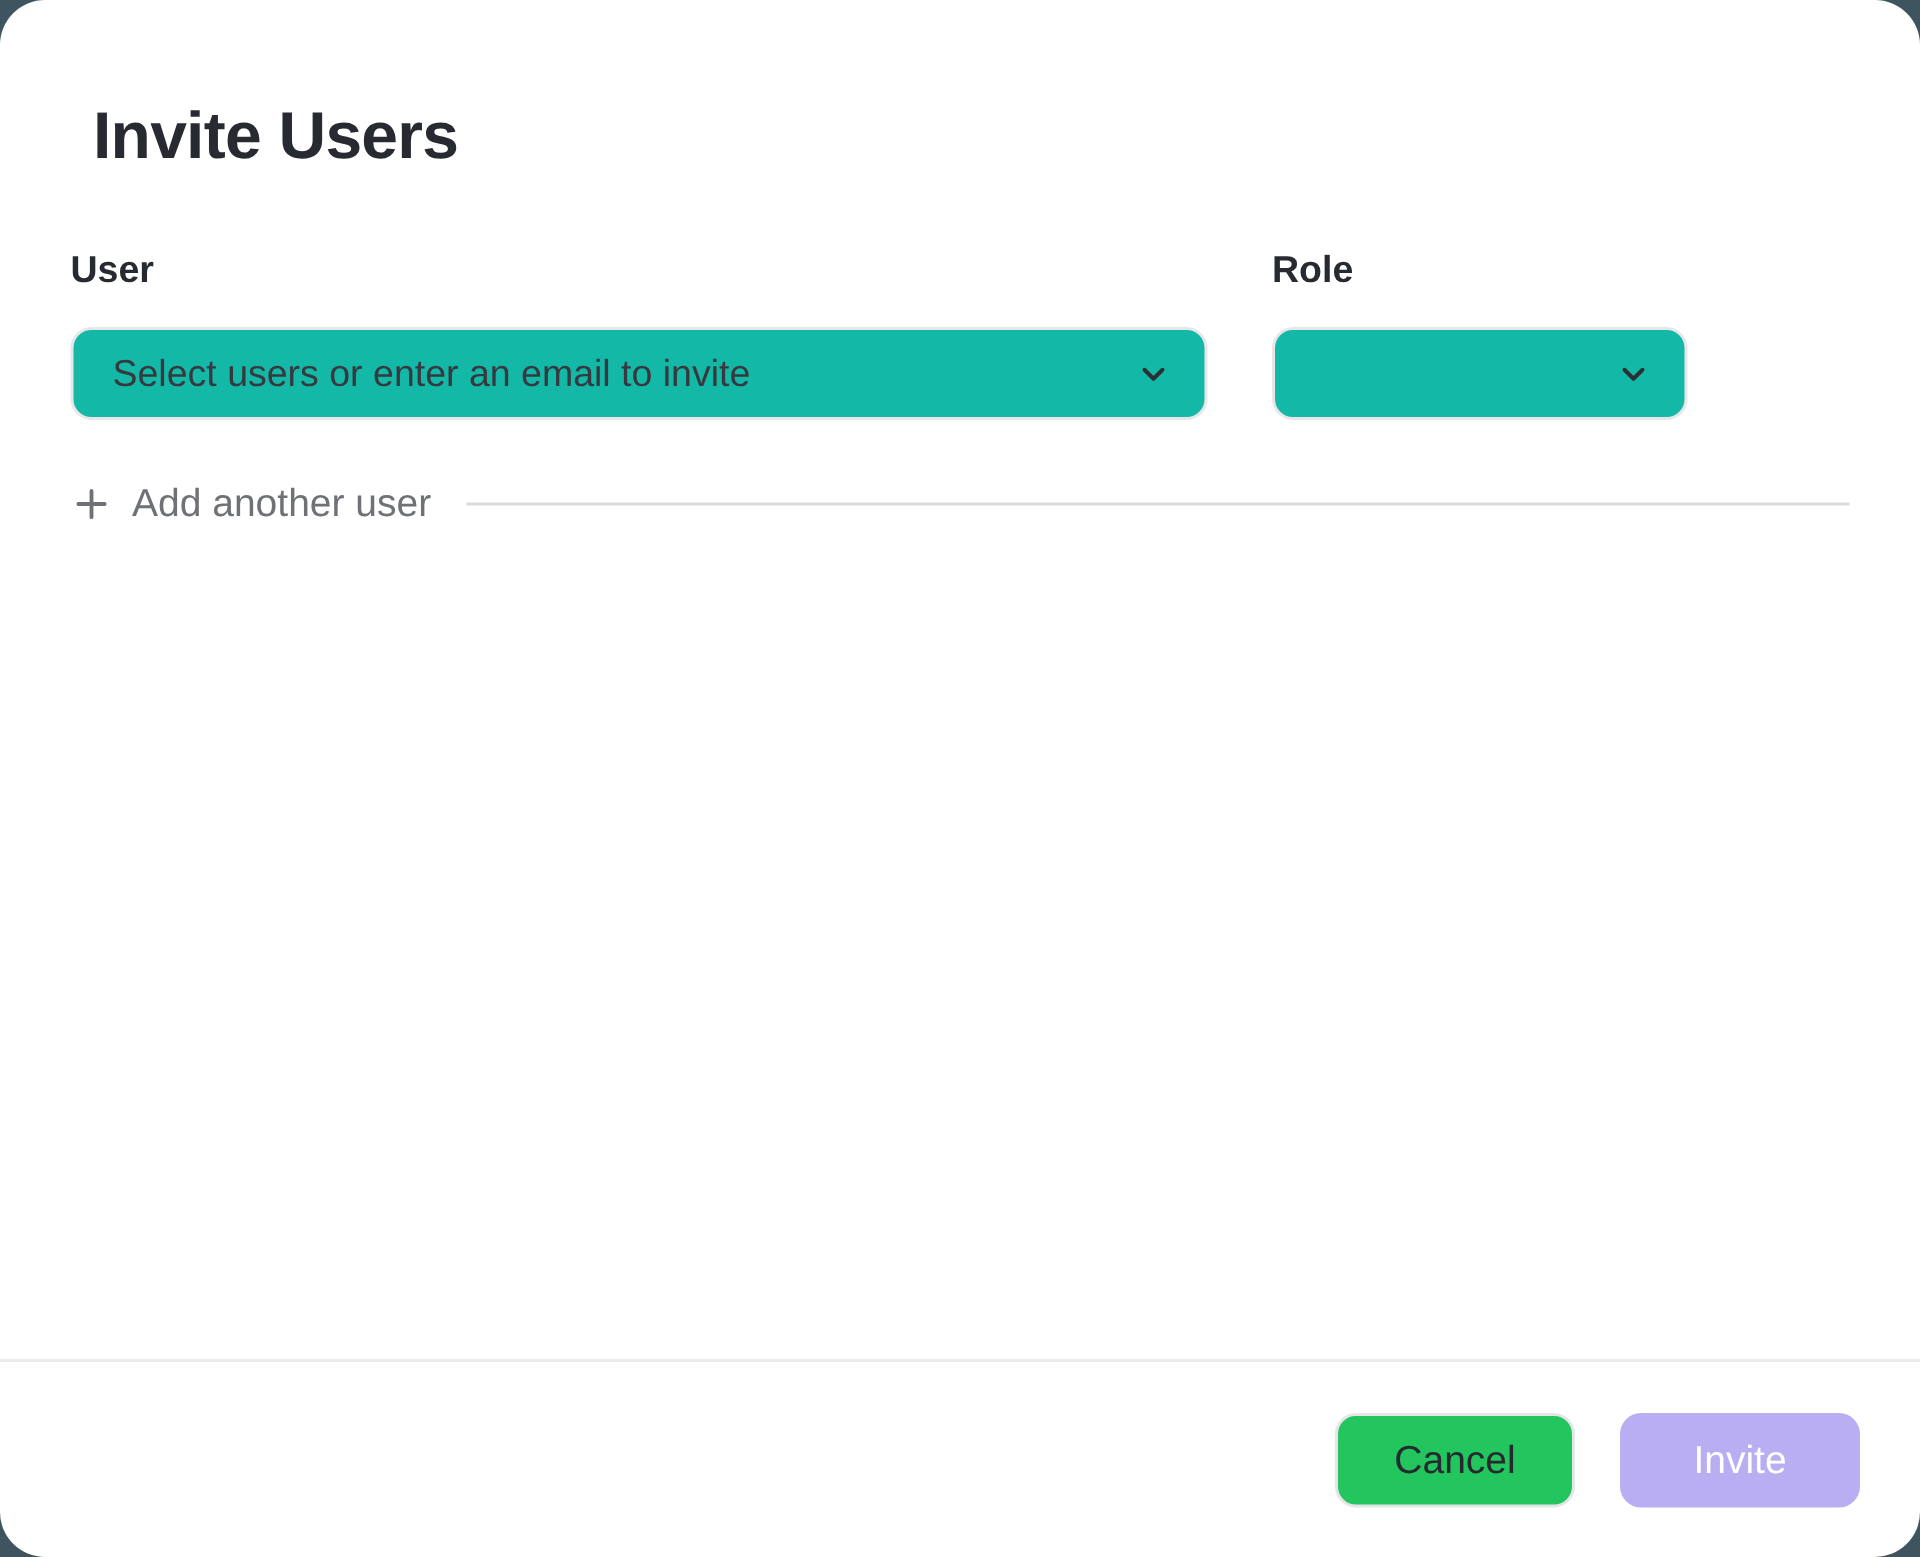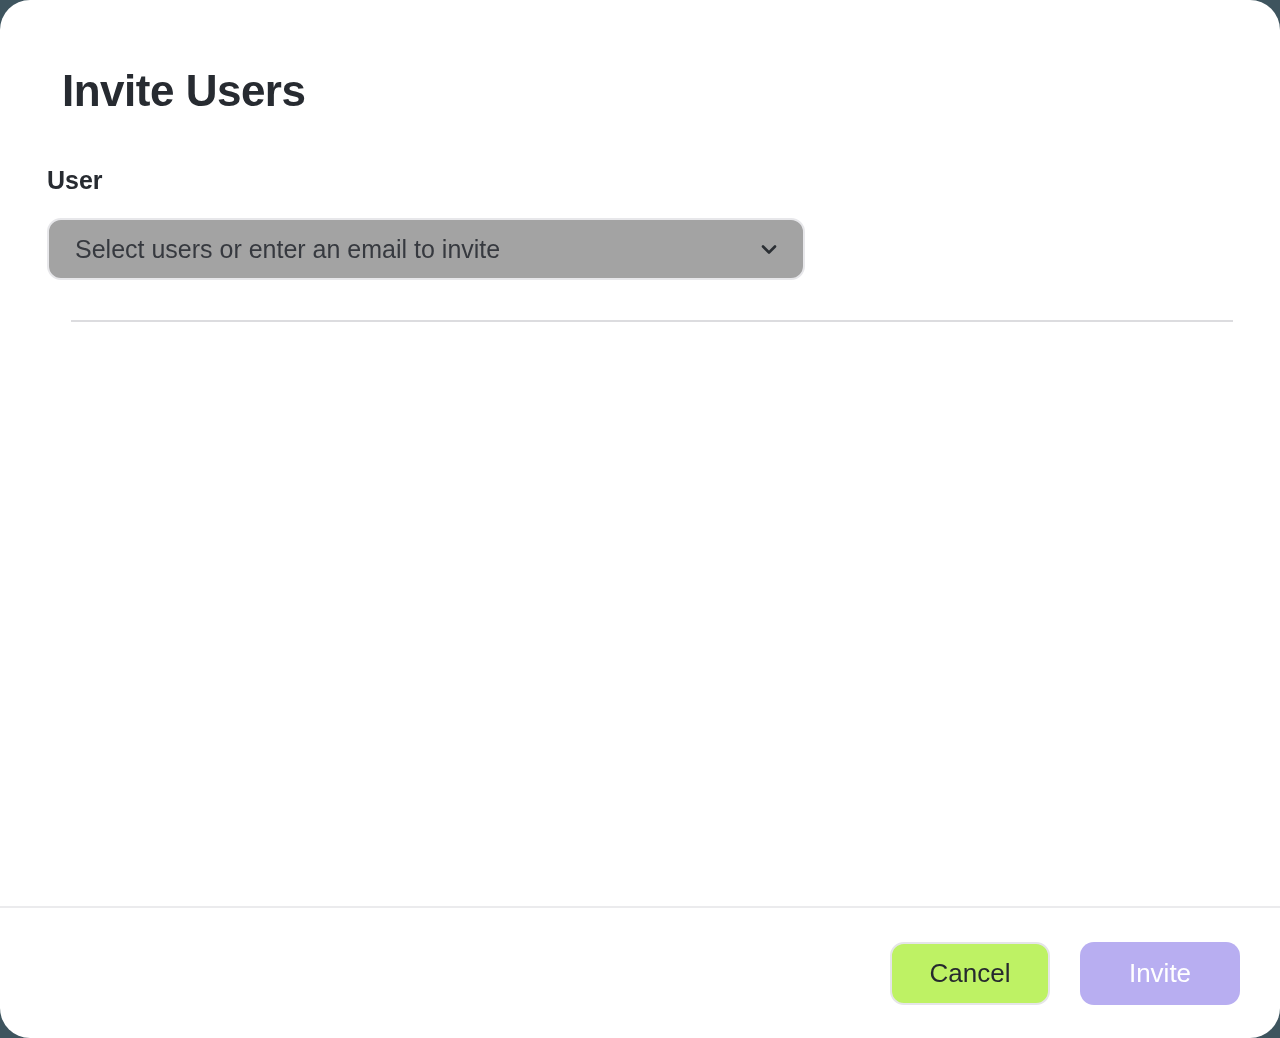--- a/index.html
+++ b/index.html
@@ -43,21 +43,21 @@
     font-weight: 700;
     color: #272b31;
     line-height: 32px;
   }
   .select {
     margin-top: 22px;
     height: 62px;
     box-sizing: border-box;
     border: 2px solid #e7e7ea;
     border-radius: 14px;
-    background: #a3a3a3;
+    background: #14b8a6;
     display: flex;
     align-items: center;
     padding: 0 22px 0 26px;
     cursor: pointer;
   }
   .select-user { width: 758px; }
   .select-role { width: 277px; }
   .select-text {
     flex: 1;
     font-size: 25px;
@@ -117,21 +117,21 @@
     font-family: inherit;
     font-size: 26px;
     font-weight: 500;
     cursor: pointer;
     display: flex;
     align-items: center;
     justify-content: center;
   }
   .btn-cancel {
     left: 890px;
-    background: #bef264;
+    background: #22c55e;
     border: 2px solid #e5e5e8;
     color: #26292e;
   }
   .btn-invite {
     left: 1080px;
     background: #b8aef1;
     border: none;
     color: #ffffff;
     text-align: center;
   }
@@ -148,22 +148,41 @@
     <div class="select select-user" role="combobox">
       <span class="select-text">Select users or enter an email to invite</span>
       <span class="chevron">
         <svg width="24" height="24" viewBox="0 0 24 24" fill="none">
           <path d="M6 9.5l6 6 6-6" stroke="#2b2f34" stroke-width="2.6" stroke-linecap="round" stroke-linejoin="round"></path>
         </svg>
       </span>
     </div>
   </div>
 
+  <div class="field field-role">
+    <span class="field-label">Role</span>
+    <div class="select select-role" role="combobox">
+      <span class="select-text"></span>
+      <span class="chevron">
+        <svg width="24" height="24" viewBox="0 0 24 24" fill="none">
+          <path d="M6 9.5l6 6 6-6" stroke="#2b2f34" stroke-width="2.6" stroke-linecap="round" stroke-linejoin="round"></path>
+        </svg>
+      </span>
+    </div>
+  </div>
 
   <div class="add-row">
+    <button class="add-btn">
+      <span class="plus-wrap">
+        <svg width="28" height="28" viewBox="0 0 24 24" fill="none">
+          <path d="M12 4.5v15M4.5 12h15" stroke="#6e7176" stroke-width="2.2" stroke-linecap="round"></path>
+        </svg>
+      </span>
+      <span>Add another user</span>
+    </button>
     <div class="add-rule"></div>
   </div>
 
   <div class="footer-divider"></div>
 
   <button class="btn btn-cancel">Cancel</button>
   <button class="btn btn-invite" aria-disabled="true">Invite</button>
 
 </div>
 

